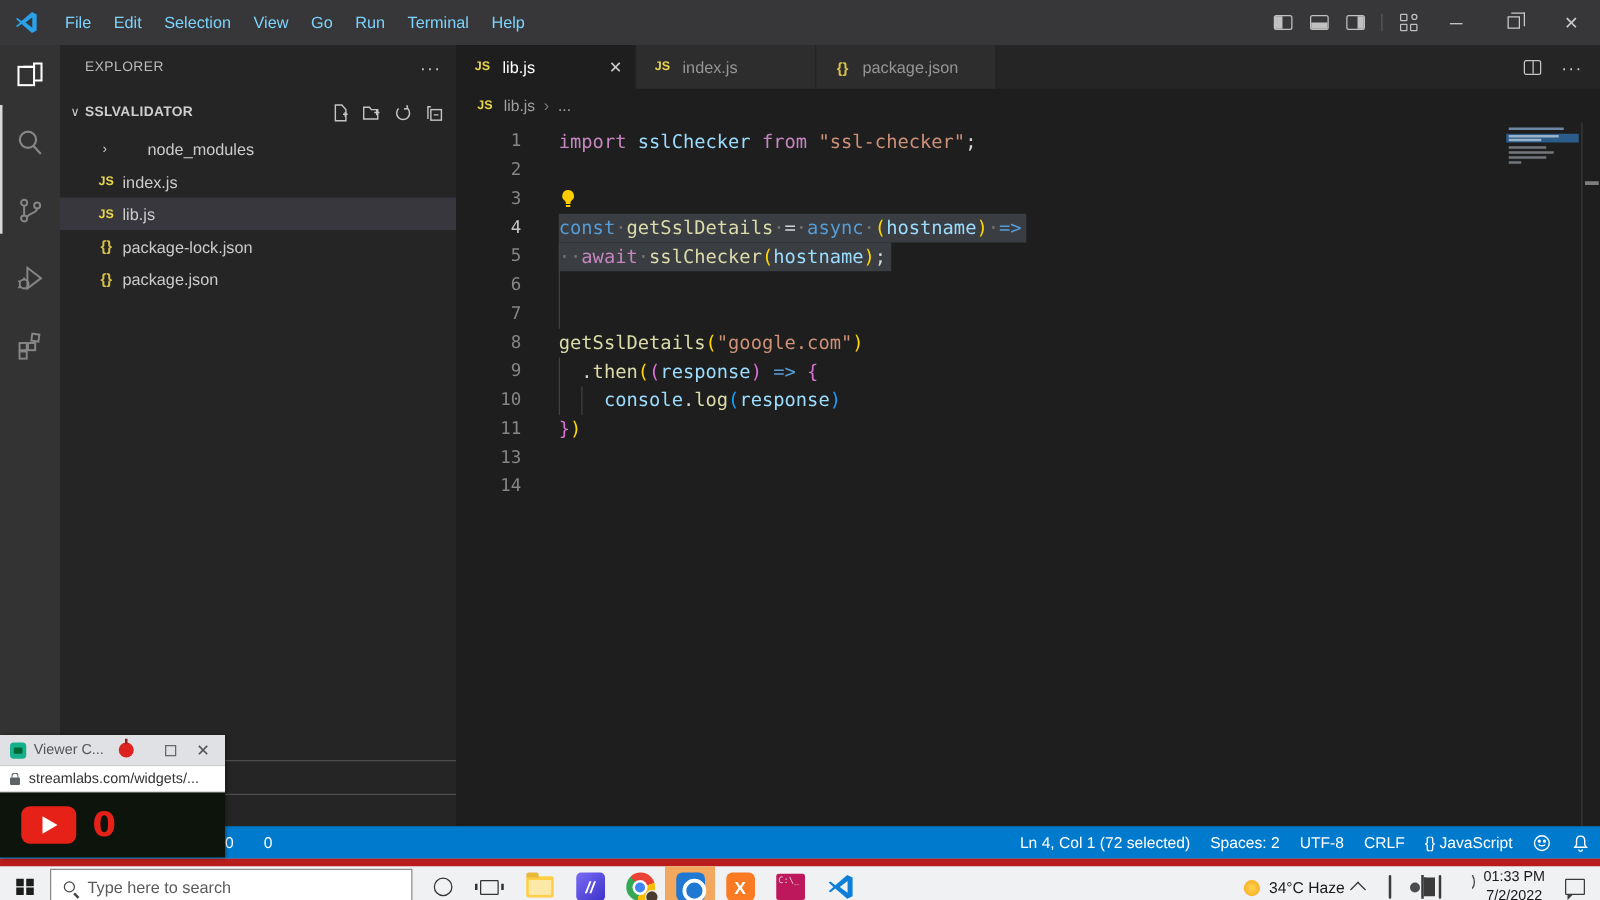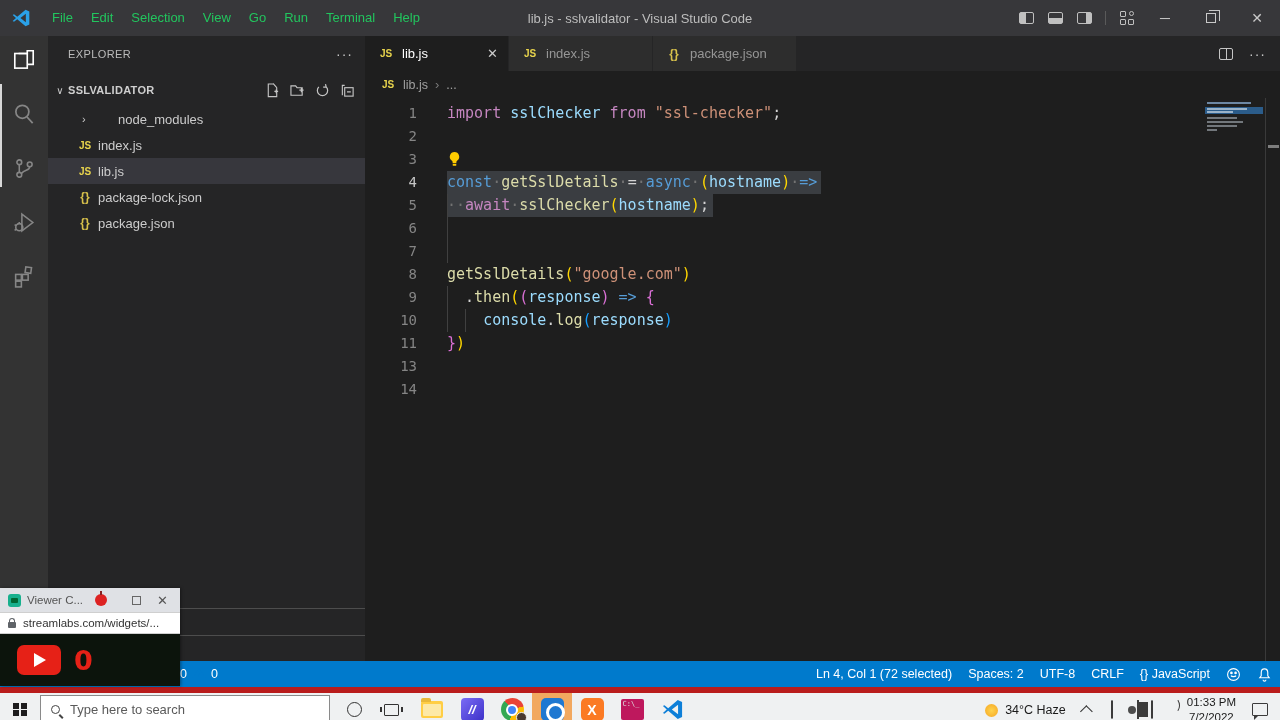--- a/index.html
+++ b/index.html
@@ -2,21 +2,21 @@
 <html><head>
 <meta charset="utf-8">
 <style>
   * { margin:0; padding:0; box-sizing:border-box; }
   html,body { width:1280px; height:720px; overflow:hidden; }
   body { position:relative; background:#1e1e1e; font-family:"Liberation Sans",sans-serif; color:#ccc; }
 
   
   #titlebar { position:absolute; left:0; top:0; width:1280px; height:36px; background:#37373a; display:flex; align-items:center; }
   #vscode-logo { width:20px; height:20px; margin:0 12px 0 11px; }
-  .menu-item { font-size:13px; color:#22c55e; padding:0 9px; line-height:36px;text-align:center; }
+  .menu-item { font-size:13px; color:#7dd3fc; padding:0 9px; line-height:36px;text-align:center; }
   #window-title { position:absolute; left:0; right:0; text-align:center; font-size:13px; color:#bdbdbd; pointer-events:none; }
   #tb-right { margin-left:auto; display:flex; align-items:center; height:36px; }
   .lay { width:15px; height:12px; border:1px solid #c0c0c0; border-radius:2px; position:relative; margin:0 7px; }
   .lay::before { content:''; position:absolute; background:#c0c0c0; }
   .lay.l::before { left:0; top:0; bottom:0; width:6px; }
   .lay.b::before { left:0; right:0; bottom:0; height:5px; }
   .lay.r::before { right:0; top:0; bottom:0; width:5px; }
   .tb-sep { width:1px; height:14px; background:#5a5a5a; margin:0 6px; }
   .grid-ic { width:14px; height:14px; position:relative; margin:0 8px; }
   .grid-ic i { position:absolute; width:6px; height:6px; border:1px solid #c0c0c0; border-radius:1px; }
@@ -146,21 +146,21 @@
   .ic-chrome { width:23px; height:23px; border-radius:50%; background:conic-gradient(from -45deg,#ea4335 0 33%,#fbbc05 0 66%,#34a853 0 100%); position:relative; }
   .ic-chrome::before { content:''; position:absolute; left:5.5px; top:5.5px; width:12px; height:12px; background:#fff; border-radius:50%; }
   .ic-chrome::after { content:''; position:absolute; left:7.5px; top:7.5px; width:8px; height:8px; background:#4285f4; border-radius:50%; }
   .ic-chrome .avatar { position:absolute; right:-3px; bottom:-2px; width:11px; height:11px; border-radius:50%; background:#4a3a30; border:1px solid #eee; }
   .ic-streamlabs { width:23px; height:23px; border-radius:5px; background:#1f78d1; position:relative; }
   .ic-streamlabs::before { content:''; position:absolute; left:5px; top:5px; width:13px; height:13px; border:3px solid #fff; border-radius:50%; }
   .ic-xampp { width:23px; height:23px; border-radius:5px; background:#fb7a24; color:#fff; font-weight:bold; font-size:14px; display:flex; align-items:center; justify-content:center; }
   .ic-terminal { width:23px; height:21px; background:#be185d; border-radius:2px; color:#ddd; font-size:7px; padding:1px 2px; font-family:"DejaVu Sans Mono",monospace; }
   .ic-vscode { width:23px; height:23px; }
   #tray { position:absolute; right:0; top:0; height:33px; display:flex; align-items:center; }
-  #weather { display:flex; align-items:flex-end; margin-right:10px; }
+  #weather { display:flex; align-items:flex-end; }
   .sun-ic { width:13px; height:13px; border-radius:50%; background:radial-gradient(#ffd34d,#f5a623); margin-right:7px; }
   #weather-text { font-size:12.5px; color:#1a1a1a; }
   #tray-chev { width:9px; height:9px; border-left:1.6px solid #333; border-top:1.6px solid #333; transform:rotate(45deg) translateY(3px); margin:0 12px 0 8px; }
   .tray-ic { margin:0 6px; position:relative; }
   .ic-device { width:11px; height:14px; border:1.5px solid #3b3b3b; border-radius:2px; }
   .ic-cloud { width:17px; height:8px; background:#4c4c4c; border-radius:6px; position:relative; margin-top:3px; }
   .ic-cloud::before { content:''; position:absolute; left:3px; top:-4px; width:8px; height:8px; background:#4c4c4c; border-radius:50%; }
   .ic-batt { width:16px; height:8px; border:1.4px solid #3b3b3b; position:relative; }
   .ic-batt::before { content:''; position:absolute; right:-3.5px; top:1px; width:2px; height:3px; background:#3b3b3b; }
   .ic-batt::after { content:''; position:absolute; left:1px; top:1px; bottom:1px; width:9px; background:#3b3b3b; }
@@ -182,21 +182,20 @@
   <div id="menus" style="display: flex;">
       <span class="menu-item">File</span>
       <span class="menu-item">Edit</span>
       <span class="menu-item">Selection</span>
       <span class="menu-item">View</span>
       <span class="menu-item">Go</span>
       <span class="menu-item">Run</span>
       <span class="menu-item">Terminal</span>
       <span class="menu-item">Help</span>
     </div>
-  <div id="window-title">lib.js - sslvalidator - Visual Studio Code</div>
   <div id="tb-right">
     <span class="lay l"></span>
     <span class="lay b"></span>
     <span class="lay r"></span>
     <span class="tb-sep"></span>
     <span class="grid-ic">
         <i></i>
         <i></i>
         <i></i>
         <i></i>

